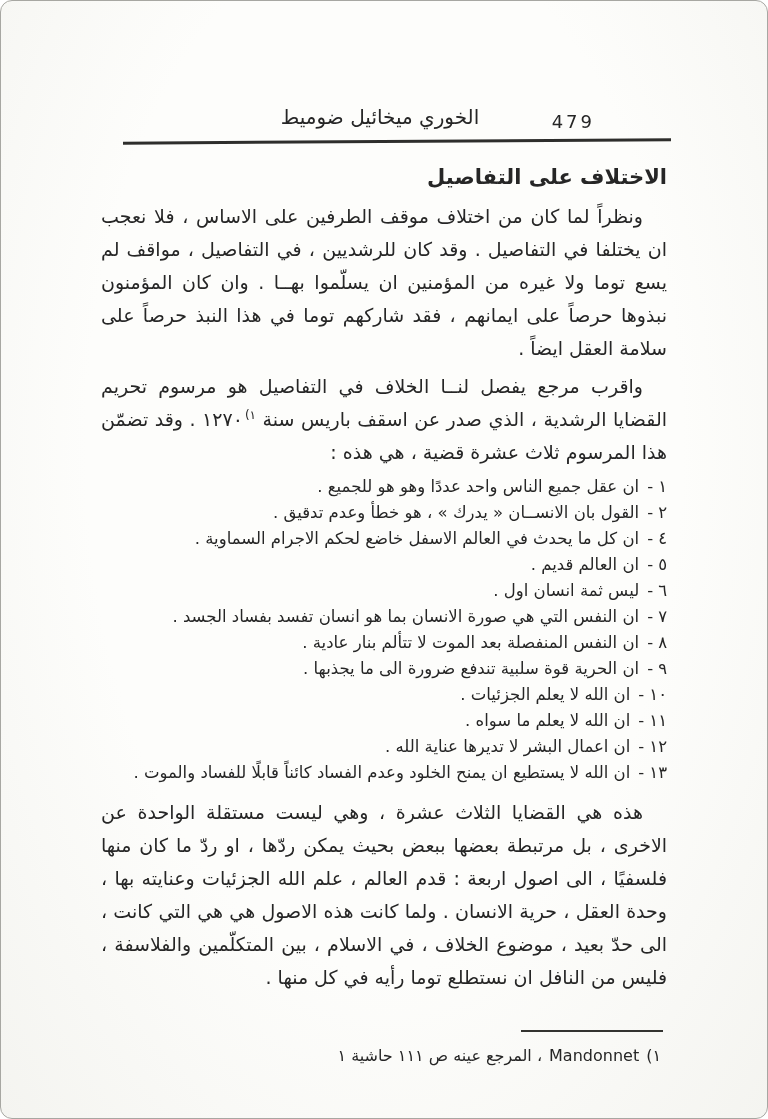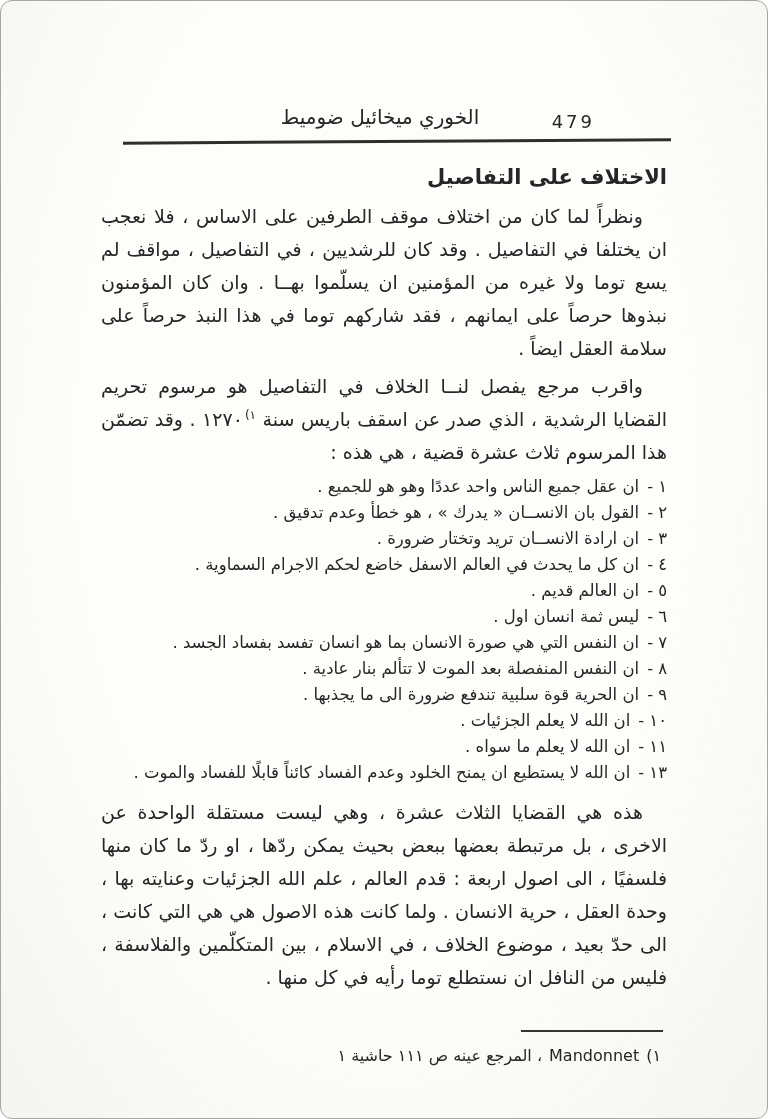--- a/index.html
+++ b/index.html
@@ -139,29 +139,29 @@
 
     <h1 class="section-title">الاختلاف على التفاصيل</h1>
 
     <p class="para indent">ونظراً لما كان من اختلاف موقف الطرفين على الاساس ، فلا نعجب ان يختلفا في التفاصيل . وقد كان للرشديين ، في التفاصيل ، مواقف لم يسع توما ولا غيره من المؤمنين ان يسلّموا بهــا . وان كان المؤمنون نبذوها حرصاً على ايمانهم ، فقد شاركهم توما في هذا النبذ حرصاً على سلامة العقل ايضاً .</p>
 
     <p class="para indent"><span>واقرب مرجع يفصل لنــا الخلاف في التفاصيل هو مرسوم تحريم القضايا الرشدية ، الذي صدر عن اسقف باريس سنة ١٢٧٠</span><sup class="fn-ref">(١</sup><span> . وقد تضمّن هذا المرسوم ثلاث عشرة قضية ، هي هذه :</span></p>
 
     <div class="props">
       <div class="prop"><span class="prop-num">١</span><span class="prop-dash">-</span><span class="prop-text">ان عقل جميع الناس واحد عددًا وهو هو للجميع .</span></div>
       <div class="prop"><span class="prop-num">٢</span><span class="prop-dash">-</span><span class="prop-text">القول بان الانســان « يدرك » ، هو خطأ وعدم تدقيق .</span></div>
-      <div class="prop"><span class="prop-num">٣</span><span class="prop-dash">-</span><span class="prop-text">ان ارادة الانســان تريد وتختار ضرورة .</span></div>
       <div class="prop"><span class="prop-num">٤</span><span class="prop-dash">-</span><span class="prop-text">ان كل ما يحدث في العالم الاسفل خاضع لحكم الاجرام السماوية .</span></div>
       <div class="prop"><span class="prop-num">٥</span><span class="prop-dash">-</span><span class="prop-text">ان العالم قديم .</span></div>
       <div class="prop"><span class="prop-num">٦</span><span class="prop-dash">-</span><span class="prop-text">ليس ثمة انسان اول .</span></div>
       <div class="prop"><span class="prop-num">٧</span><span class="prop-dash">-</span><span class="prop-text">ان النفس التي هي صورة الانسان بما هو انسان تفسد بفساد الجسد .</span></div>
       <div class="prop"><span class="prop-num">٨</span><span class="prop-dash">-</span><span class="prop-text">ان النفس المنفصلة بعد الموت لا تتألم بنار عادية .</span></div>
       <div class="prop"><span class="prop-num">٩</span><span class="prop-dash">-</span><span class="prop-text">ان الحرية قوة سلبية تندفع ضرورة الى ما يجذبها .</span></div>
       <div class="prop"><span class="prop-num">١٠</span><span class="prop-dash">-</span><span class="prop-text">ان الله لا يعلم الجزئيات .</span></div>
       <div class="prop"><span class="prop-num">١١</span><span class="prop-dash">-</span><span class="prop-text">ان الله لا يعلم ما سواه .</span></div>
+      <div class="prop"><span class="prop-num">١٢</span><span class="prop-dash">-</span><span class="prop-text">ان اعمال البشر لا تديرها عناية الله .</span></div>
       <div class="prop"><span class="prop-num">١٣</span><span class="prop-dash">-</span><span class="prop-text">ان الله لا يستطيع ان يمنح الخلود وعدم الفساد كائناً قابلًا للفساد والموت .</span></div>
     </div>
 
     <p class="para indent">هذه هي القضايا الثلاث عشرة ، وهي ليست مستقلة الواحدة عن الاخرى ، بل مرتبطة بعضها ببعض بحيث يمكن ردّها ، او ردّ ما كان منها فلسفيًا ، الى اصول اربعة : قدم العالم ، علم الله الجزئيات وعنايته بها ، وحدة العقل ، حرية الانسان . ولما كانت هذه الاصول هي هي التي كانت ، الى حدّ بعيد ، موضوع الخلاف ، في الاسلام ، بين المتكلّمين والفلاسفة ، فليس من النافل ان نستطلع توما رأيه في كل منها .</p>
 
   </main>
 
   <div class="footnote-rule"></div>
   <div class="footnote">
     <span class="fn-marker">(١</span>

